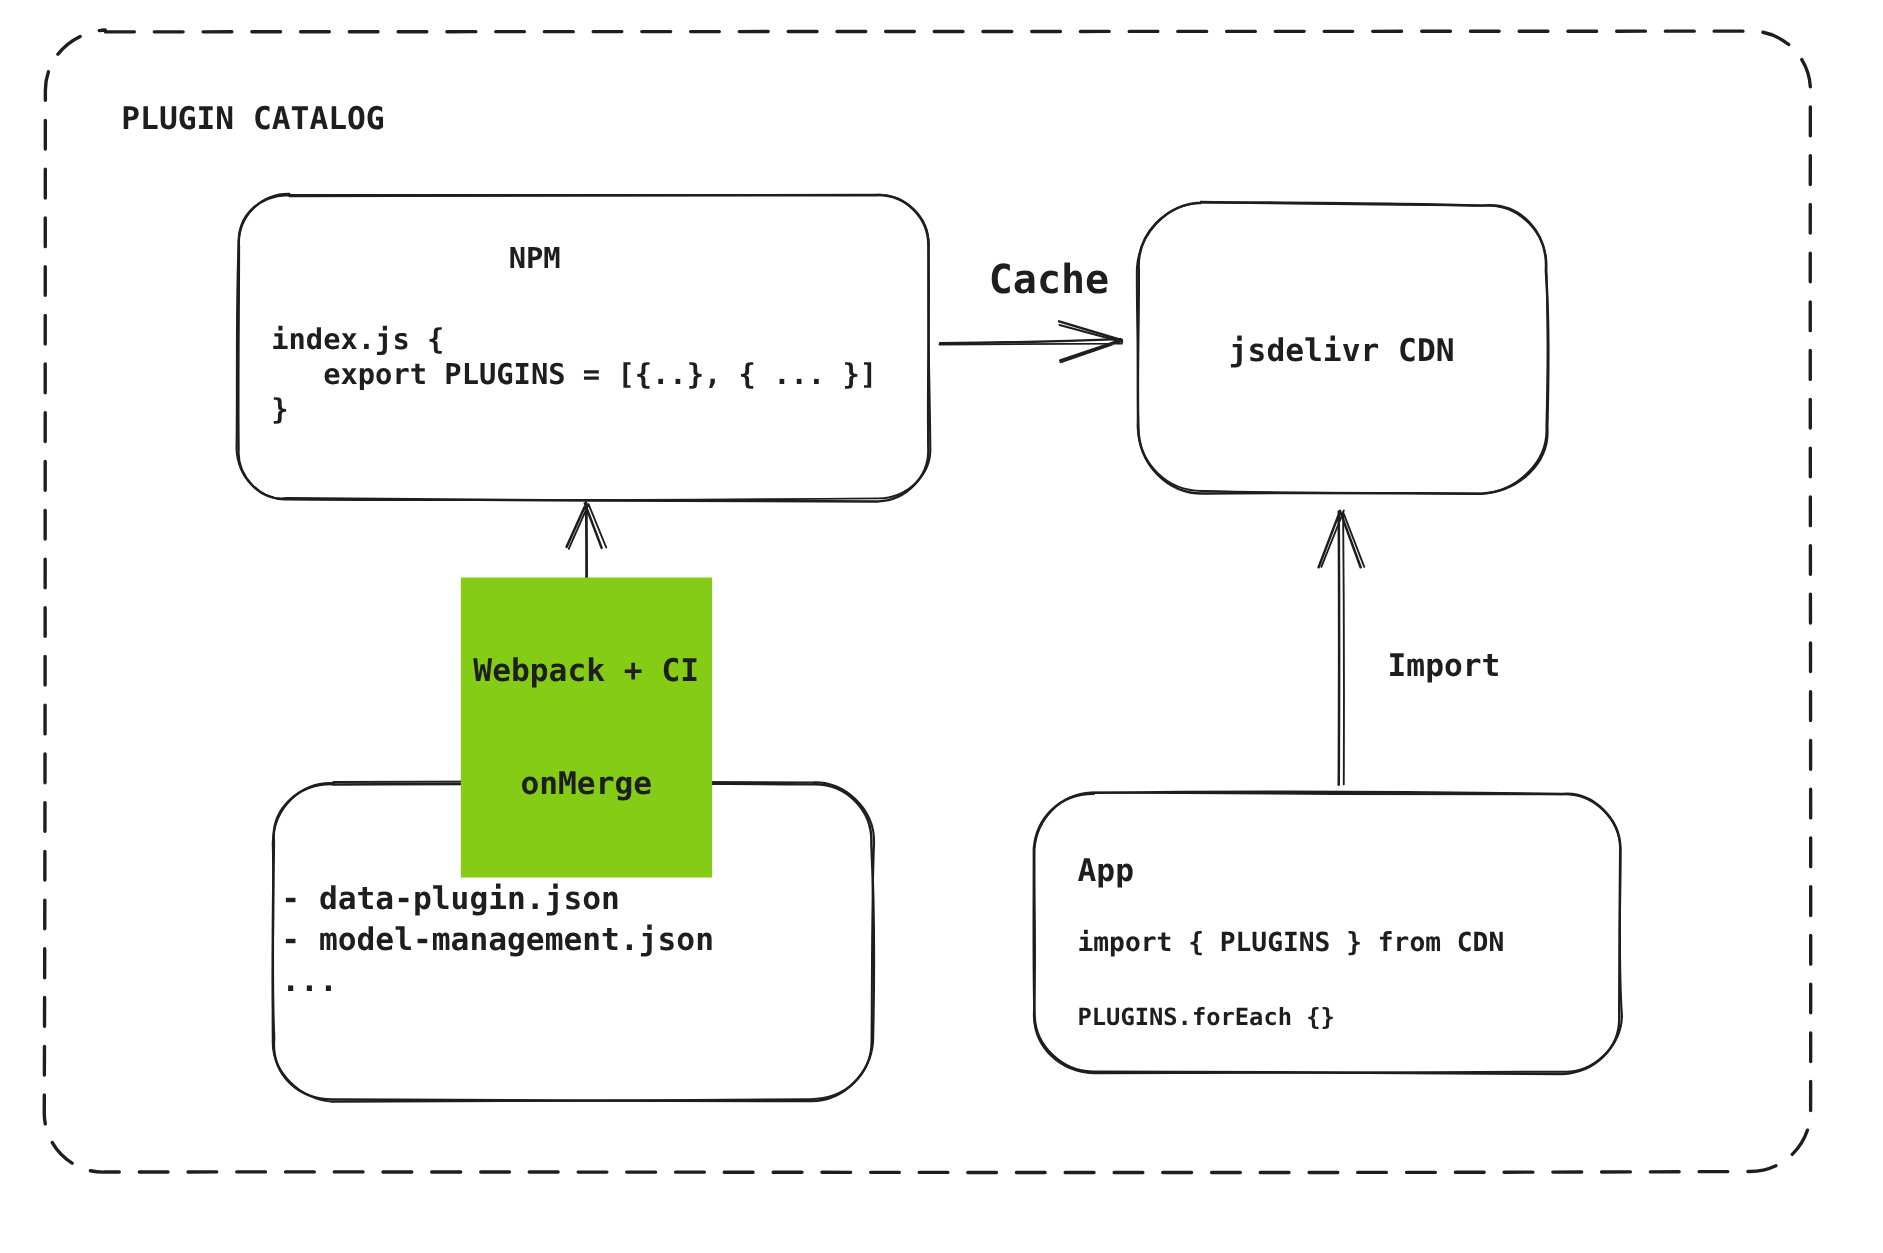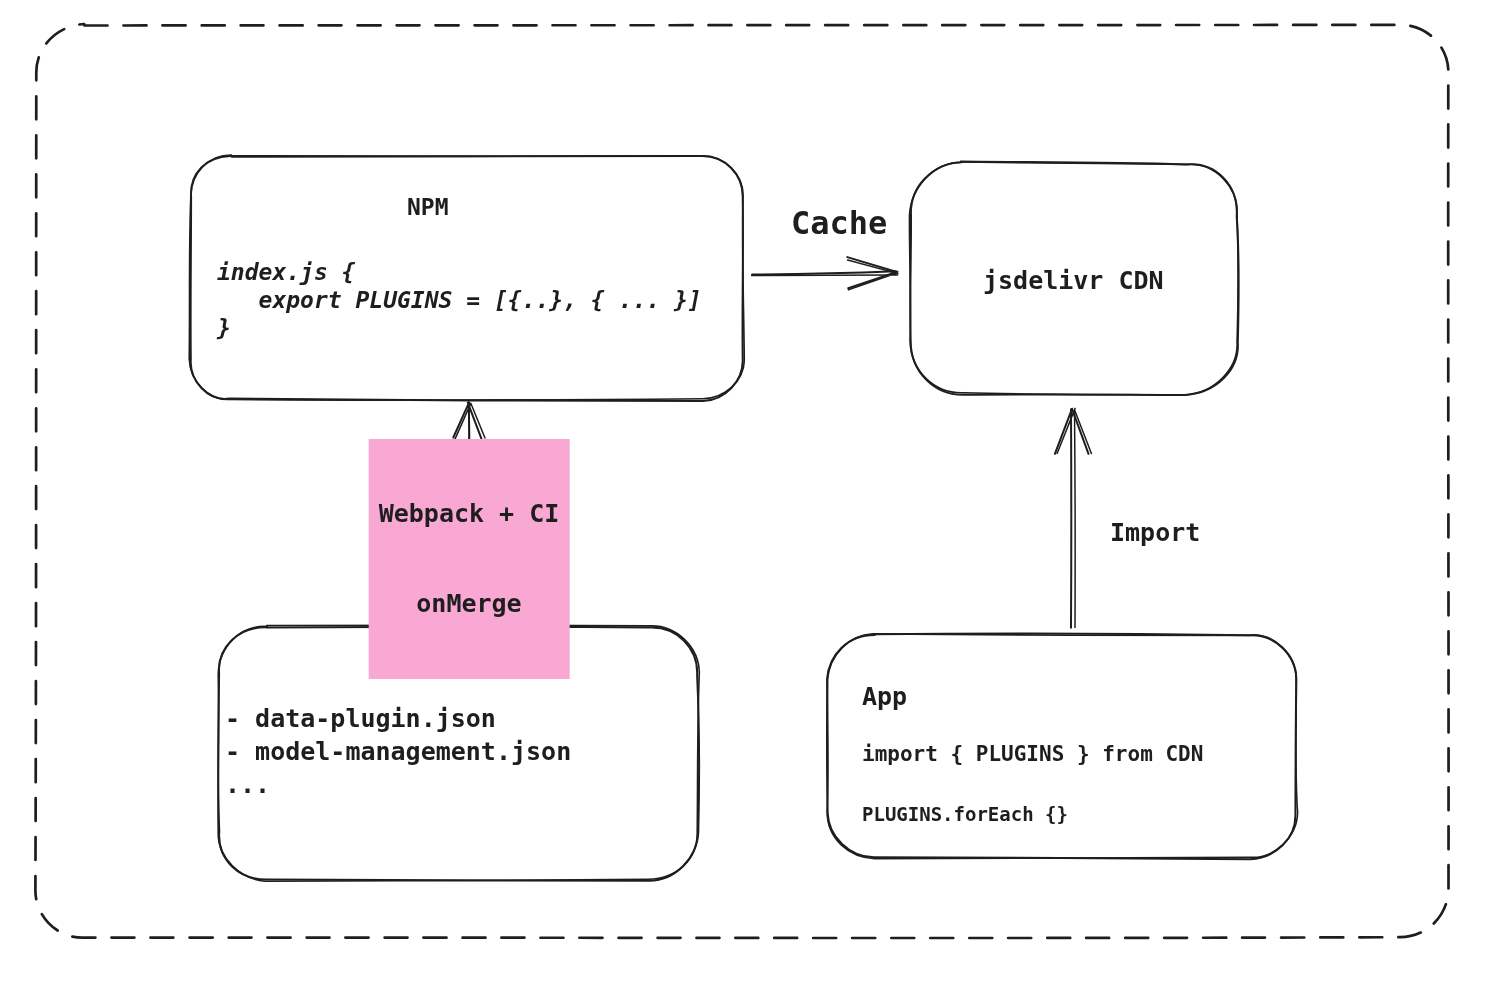--- a/index.html
+++ b/index.html
@@ -8,24 +8,24 @@
   .txt{
     position:absolute;
     font-family:"DejaVu Sans Mono", monospace;
     font-weight:700;
     color:#1e1e1e;
     white-space:pre;
   }
   pre.txt{margin:0;}
   .t-title{left:97px;top:80px;font-size:25px;}
   .t-npm-title{left:407px;top:194px;font-size:23px;}
-  .t-npm-code{left:217px;top:258px;font-size:23px;line-height:28px;font-style:italic;}
+  .t-npm-code{left:217px;top:258px;font-size:23px;line-height:28px;}
   .t-cdn{left:983px;top:266px;font-size:25px;}
   .t-cache{left:791px;top:204px;font-size:32px;}
-  .t-webpack{left:469px;top:439px;font-size:25px;line-height:30px;transform:translateX(-50%);text-align:center;background:#f9a8d4;padding:0 10px;}
+  .t-webpack{left:469px;top:462px;font-size:25px;line-height:30px;transform:translateX(-50%);text-align:center;background:#84cc16;padding:0 10px;}
   .t-repo-title{left:290px;top:565px;font-size:25px;}
   .t-repo-items{left:225px;top:702px;font-size:25px;line-height:33px;}
   .t-app-title{left:862px;top:682px;font-size:25px;}
   .t-app-line1{left:862px;top:742px;font-size:21px;}
   .t-app-line2{left:862px;top:803px;font-size:19px;}
   .t-import{left:1110px;top:518px;font-size:25px;}
 </style>
 </head>
 <body>
 
@@ -57,20 +57,21 @@
       <g>
         <path d="M 468.5 551.9 Q 470.2 475.6 468.8 402.0 M 453.3 437.5 L 469.0 402.6 M 481.3 438.3 L 467.9 402.8" fill="none" stroke="#1e1e1e" stroke-width="2" stroke-linecap="round" stroke-linejoin="round"></path>
         <path d="M 469.2 551.9 Q 468.9 477.9 469.3 403.6 M 455.0 439.1 L 470.8 403.4 M 485.0 438.0 L 470.8 403.3" fill="none" stroke="#1e1e1e" stroke-width="1.5" stroke-linecap="round" stroke-linejoin="round"></path>
       </g>
       <g>
         <path d="M 1071.0 627.8 Q 1071.6 519.2 1071.0 409.2 M 1054.9 453.8 L 1072.1 408.7 M 1088.5 453.8 L 1072.4 409.9" fill="none" stroke="#1e1e1e" stroke-width="2" stroke-linecap="round" stroke-linejoin="round"></path>
         <path d="M 1075.0 627.5 Q 1075.5 516.8 1074.5 409.7 M 1057.1 453.5 L 1075.1 408.4 M 1091.4 453.5 L 1074.4 409.5" fill="none" stroke="#1e1e1e" stroke-width="1.5" stroke-linecap="round" stroke-linejoin="round"></path>
       </g>
     </svg>
 
+  <div class="txt t-title">PLUGIN CATALOG</div>
 
   <div class="txt t-npm-title">NPM</div>
   <pre class="txt t-npm-code">index.js {
    export PLUGINS = [{..}, { ... }]
 }</pre>
 
   <div class="txt t-cdn">jsdelivr CDN</div>
 
   <div class="txt t-cache">Cache</div>
 

